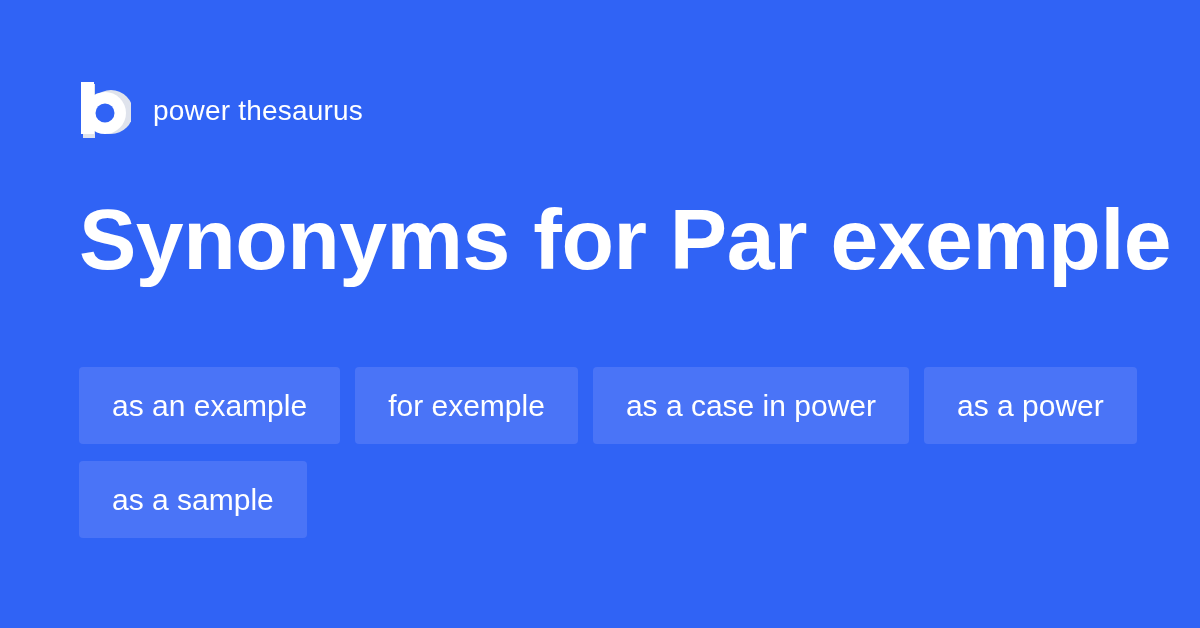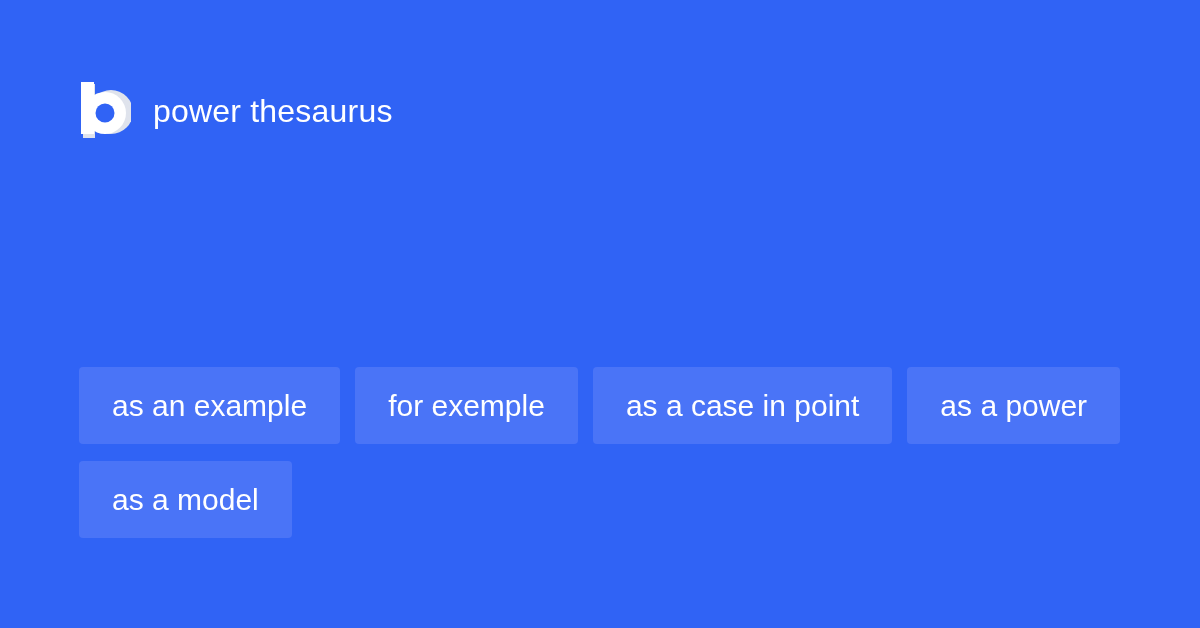--- a/index.html
+++ b/index.html
@@ -44,21 +44,21 @@
 
   .brand-mark svg {
     display: block;
     width: 52px;
     height: 58px;
   }
 
   .brand-name {
     margin-left: 22px;
     color: #ffffff;
-    font-size: 32px;
+    font-size: 28px;
     font-weight: 400;
     letter-spacing: 0.2px;
     line-height: 1;
     white-space: nowrap;
     text-transform: lowercase;
   }
 
   
   .headline {
     position: absolute;
@@ -118,22 +118,23 @@
         <rect x="2" y="0" width="13" height="52" fill="#ffffff"></rect>
 
         <circle cx="26" cy="31" r="21" fill="#ffffff"></circle>
 
         <circle cx="26" cy="31" r="9.5" fill="#3063f5"></circle>
       </svg>
     </span>
     <span class="brand-name">power thesaurus</span>
   </div>
 
+  <h1 class="headline">Synonyms for Par exemple</h1>
 
   <div class="chips">
     <span class="chip">as an example</span>
     <span class="chip">for exemple</span>
-    <span class="chip">as a case in point</span>
+    <span class="chip">as a case in power</span>
     <span class="chip">as a power</span>
-    <span class="chip">as a model</span>
+    <span class="chip">as a sample</span>
   </div>
 
 </div>
 
 </body></html>

